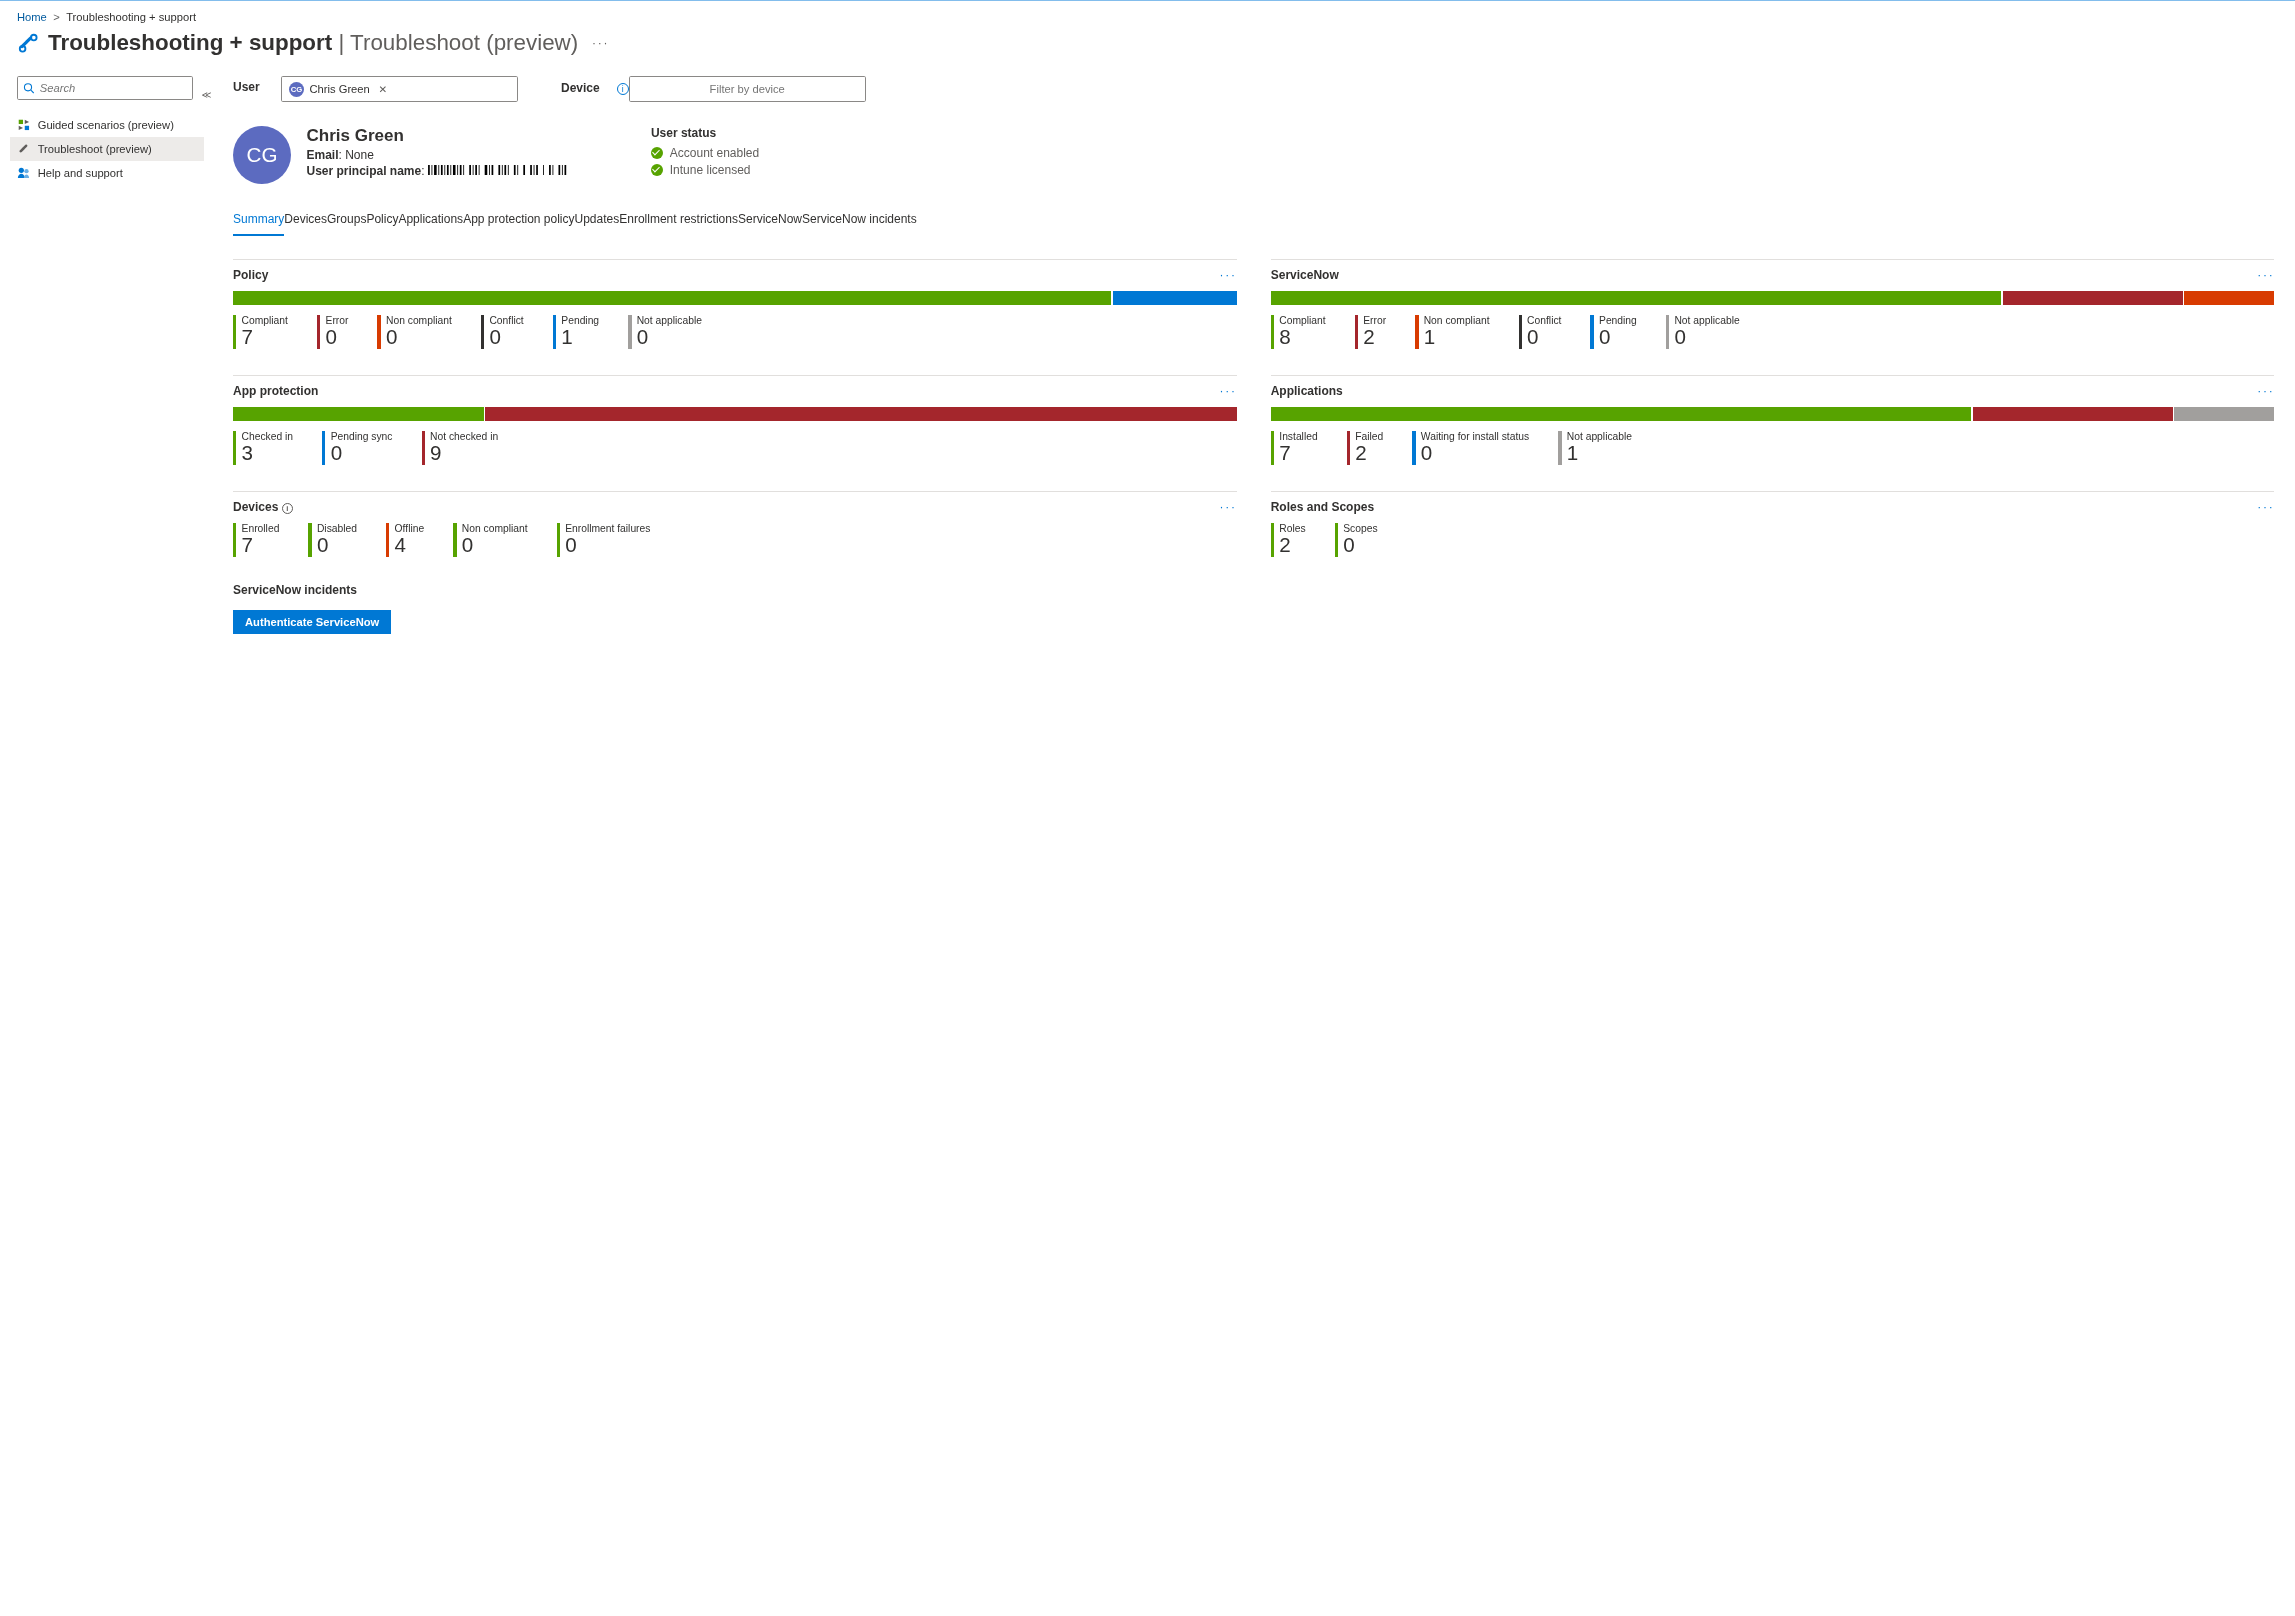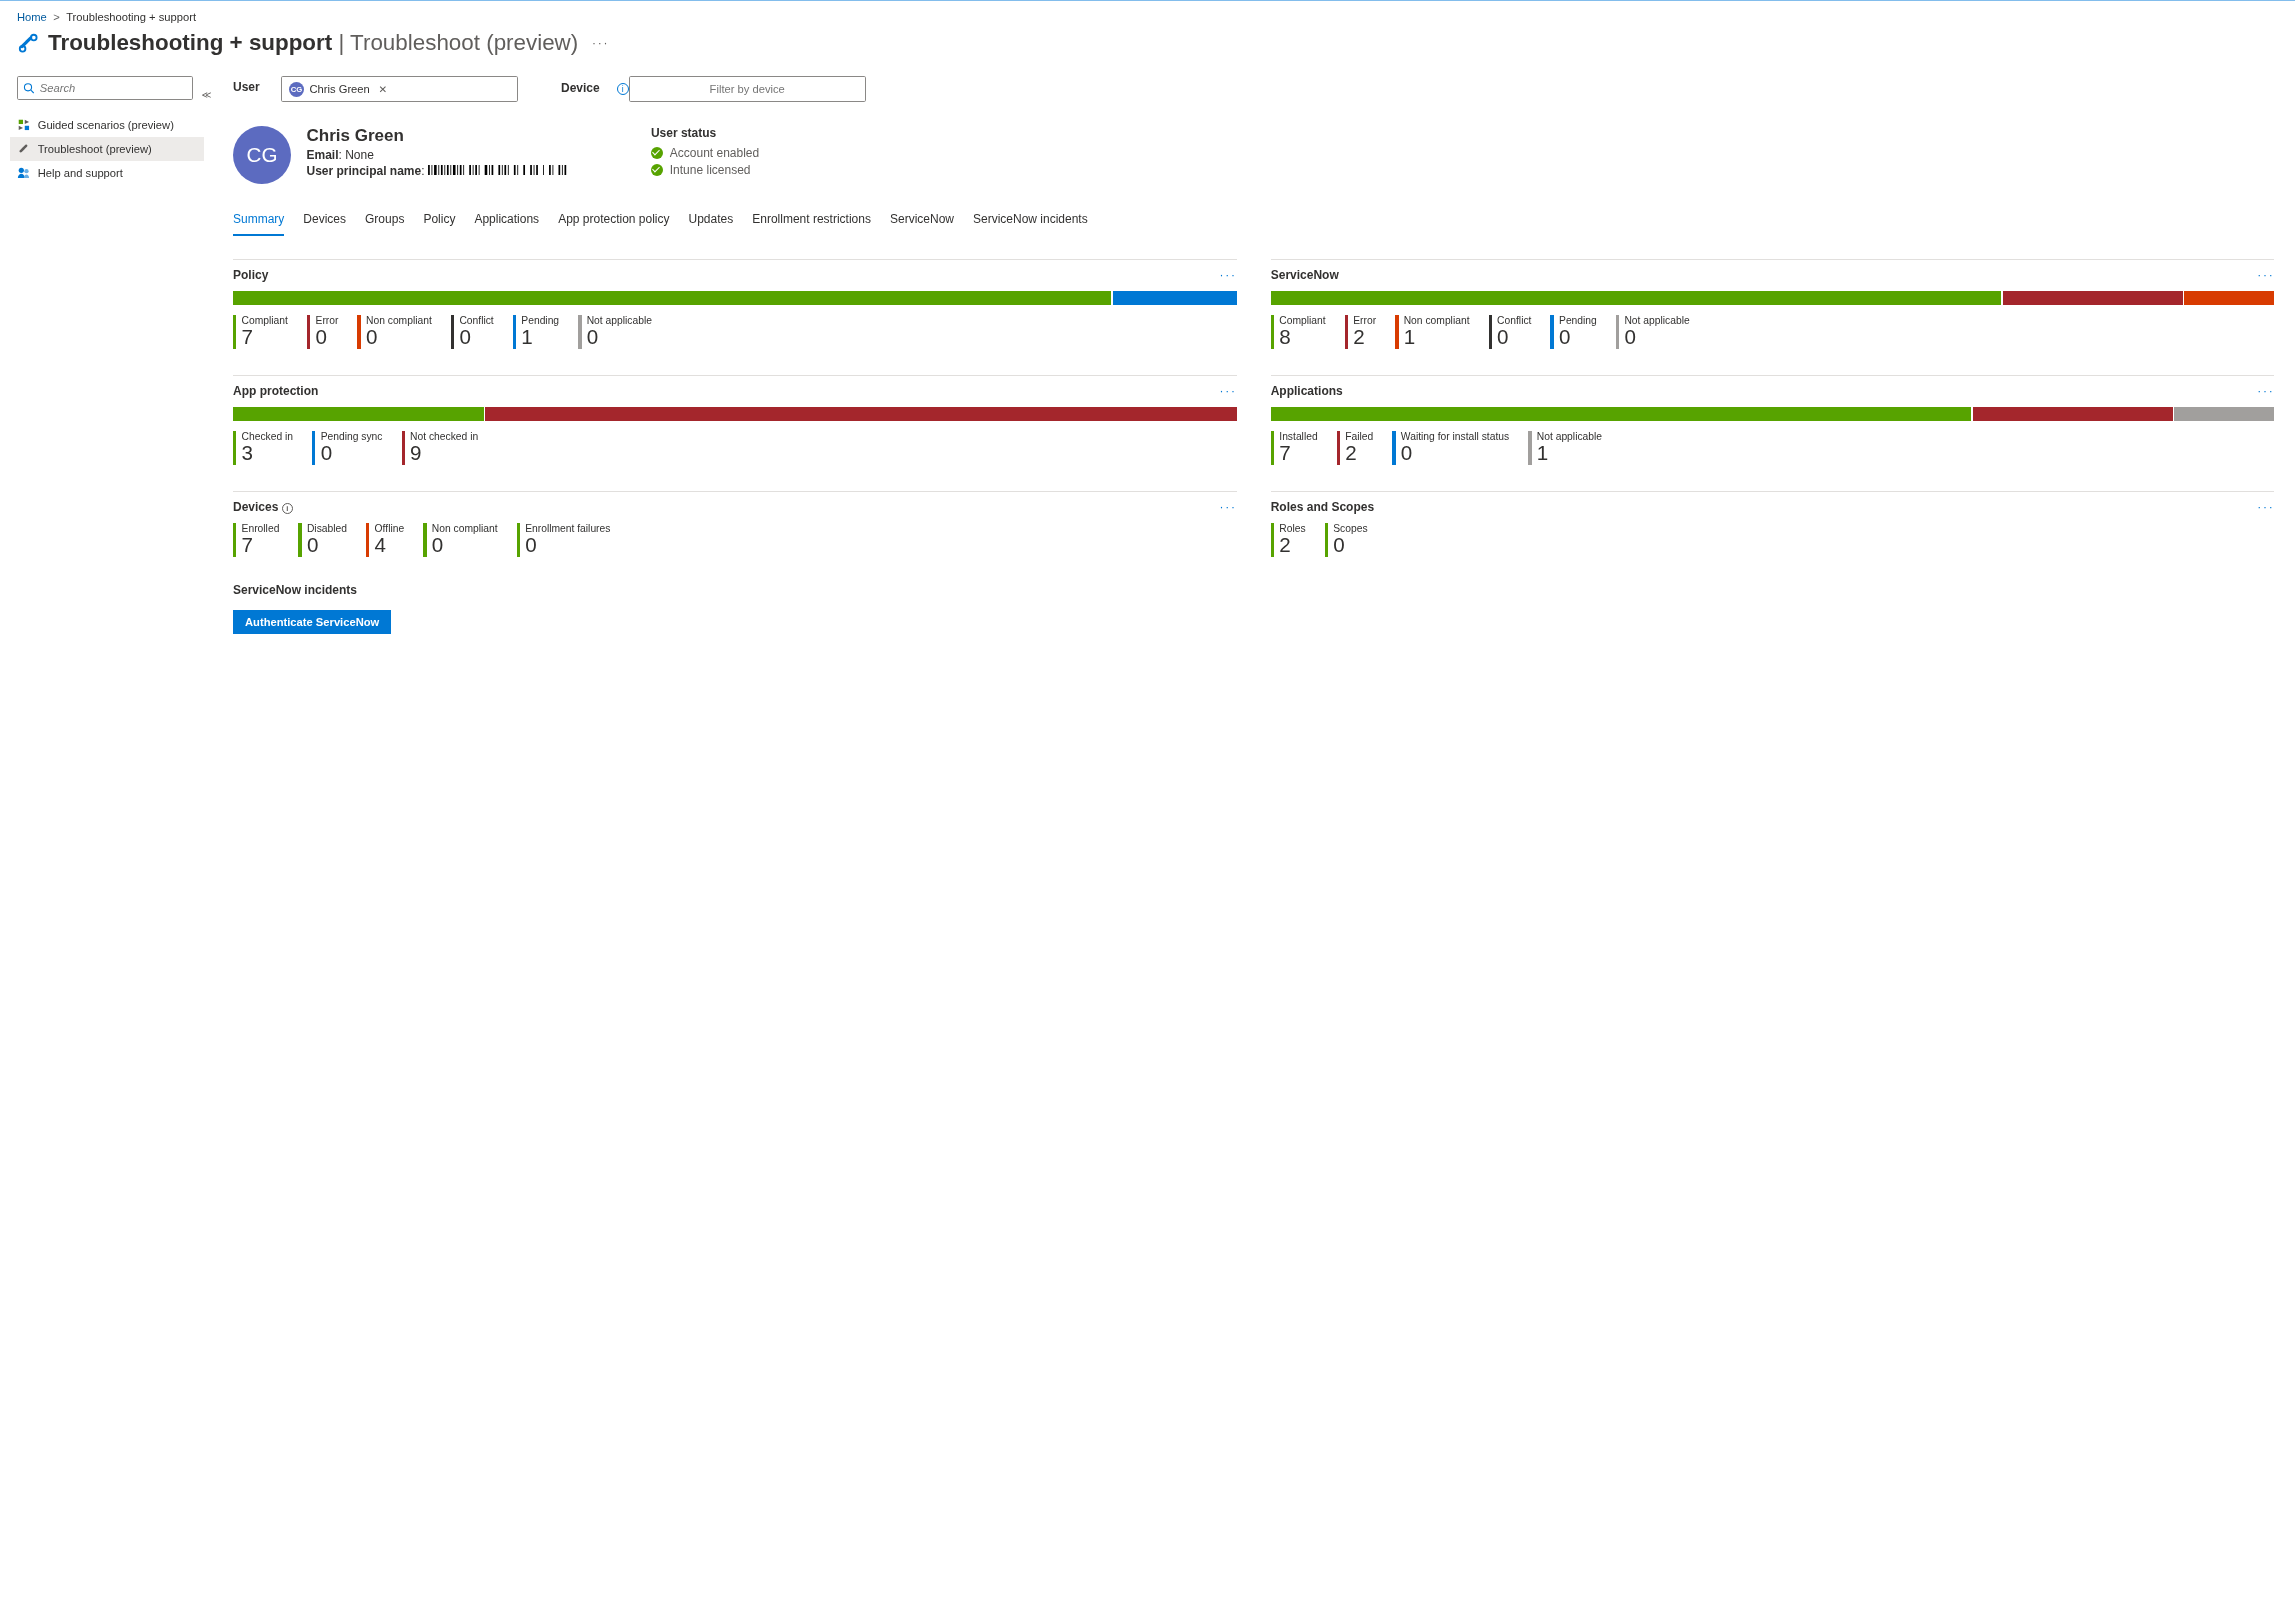--- a/index.html
+++ b/index.html
@@ -61,39 +61,39 @@
 .user-name { font-size: 17px; font-weight: 600; margin-bottom: 1.7px; }
 .user-detail { font-size: 12px; margin-bottom: 1.7px; }
 .user-detail .k { font-weight: 600; }
 .upn-bars { display: inline-block; }
 .user-status-col .status-title { font-weight: 600; font-size: 12px; margin-bottom: 5.2px; }
 .status-line { display: flex; align-items: center; font-size: 12px; color: #605e5c; margin-bottom: 3.4px; }
 .check-circle { width: 12px; height: 12px; border-radius: 50%; background: #57a300; margin-right: 6.9px; position: relative; }
 .check-circle::after { content: ""; position: absolute; left: 3.4px; top: 1.3px; width: 3px; height: 6px; border: solid #fff; border-width: 0 1.7px 1.7px 0; transform: rotate(45deg); }
 
 
-.tabs { display: flex; gap: 19px; border-bottom: none; margin-bottom: 22.4px; font-size: 12px; margin-top: 24px; }
+.tabs { display: flex; border-bottom: none; margin-bottom: 22.4px; font-size: 12px; margin-top: 24px; }
 .tab { padding: 3.4px 0 8.6px; cursor: pointer; color: #323130; }
 .tab.active { color: #0078d4; border-bottom: 2.6px solid #0078d4; font-weight: 400; }
 
 
 .grid { display: grid; grid-template-columns: 1fr 1fr; gap: 26px 34px; }
 .card { }
 .card-header { display: flex; align-items: center; justify-content: space-between; border-top: 0.9px solid #e1dfdd; padding-top: 8.6px; margin-bottom: 8.6px; }
 .card-title { font-weight: 600; font-size: 12px; }
 .card-more { color: #0078d4; font-size: 12px; letter-spacing: 1.7px; cursor: pointer; }
 .card-title .info-inline { display:inline-flex; width:11.2px; height:11.2px; border:0.9px solid #605e5c; border-radius:50%; font-size:7.7px; align-items:center; justify-content:center; margin-left:3.4px; color:#605e5c;}
 
 
 .bar { display: flex; height: 13.8px; margin-bottom: 10.3px; }
 .bar-seg { height: 100%; margin-right: 1.7px; }
 .bar-seg:last-child { margin-right: 0; }
 
 
-.stats { display: flex; gap: 7px; flex-wrap: wrap; }
+.stats { display: flex; gap: 17px; flex-wrap: wrap; }
 .stat { display: flex; padding-right: 12px; }
 .stat-bar { width: 3.4px; margin-right: 5.2px; align-self: stretch; }
 .stat-body { }
 .stat-label { font-size: 10.3px; color: #323130; white-space: nowrap; }
 .stat-value { font-size: 20.6px; line-height: 1.1; }
 
 
 .servicenow { margin-top: 26px; }
 .servicenow-title { font-weight: 600; font-size: 12px; margin-bottom: 13.8px; }
 .btn-primary { background: #0078d4; color: #fff; border: none; padding: 6px 12px; font-size: 11.2px; cursor: pointer; font-weight: 600; }

